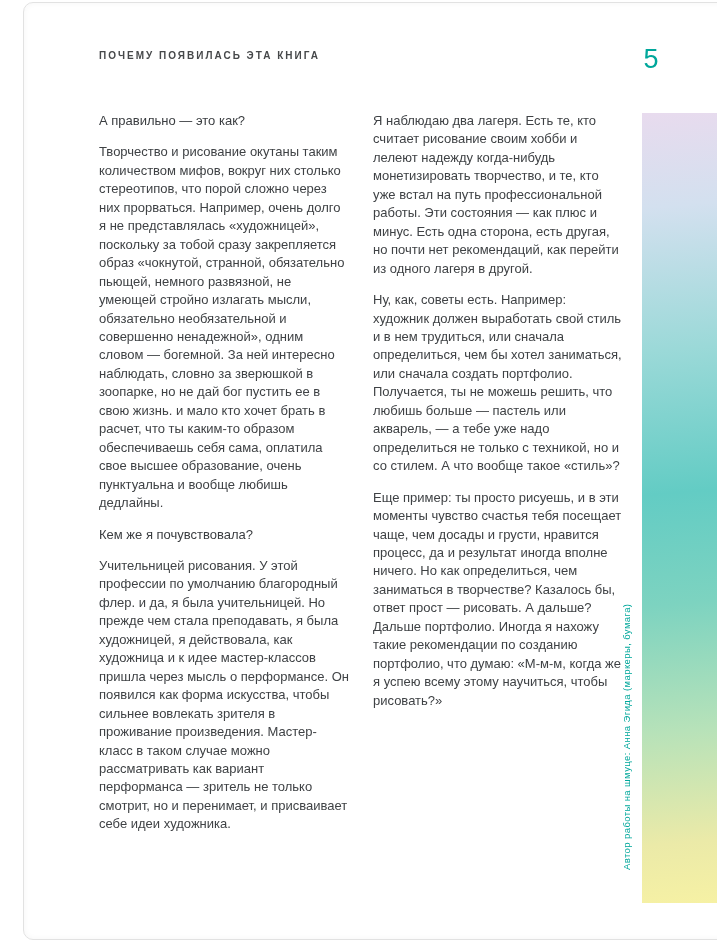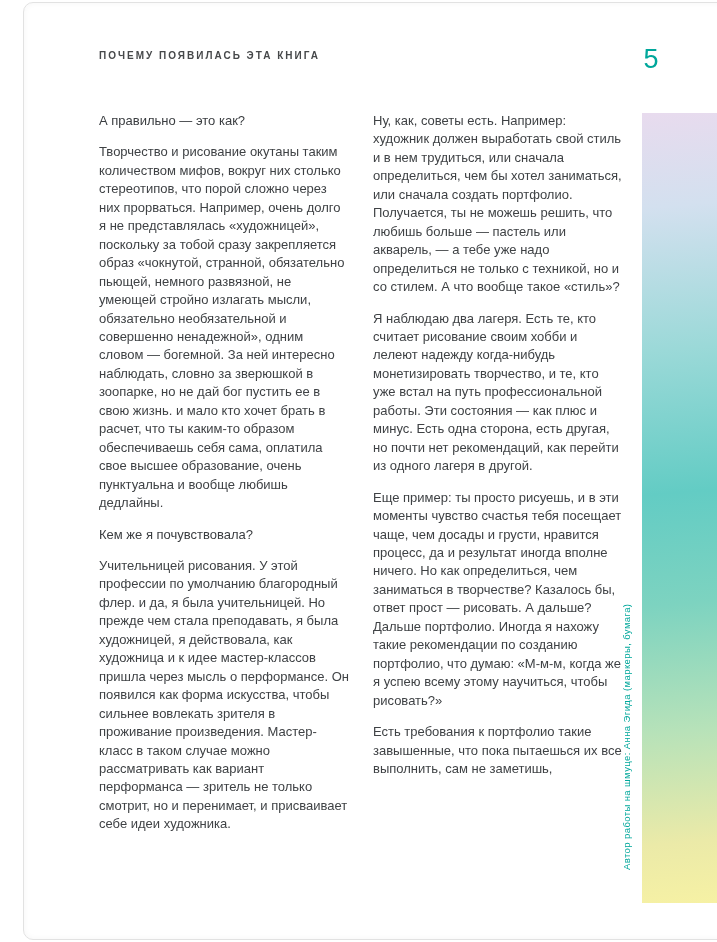--- a/index.html
+++ b/index.html
@@ -108,24 +108,23 @@
   <div class="text-columns">
 
     <div class="column">
       <p class="question">А правильно — это как?</p>
       <p>Творчество и рисование окутаны таким количеством мифов, вокруг них столько стереотипов, что порой сложно через них прорваться. Например, очень долго я не представлялась «художницей», поскольку за тобой сразу закрепляется образ «чокнутой, странной, обязательно пьющей, немного развязной, не умеющей стройно излагать мысли, обязательно необязательной и совершенно ненадежной», одним словом — богемной. За ней интересно наблюдать, словно за зверюшкой в зоопарке, но не дай бог пустить ее в свою жизнь. и мало кто хочет брать в расчет, что ты каким-то образом обеспечиваешь себя сама, оплатила свое высшее образование, очень пунктуальна и вообще любишь дедлайны.</p>
       <p class="question">Кем же я почувствовала?</p>
       <p>Учительницей рисования. У этой профессии по умолчанию благородный флер. и да, я была учительницей. Но прежде чем стала преподавать, я была художницей, я действовала, как художница и к идее мастер-классов пришла через мысль о перформансе. Он появился как форма искусства, чтобы сильнее вовлекать зрителя в проживание произведения. Мастер-класс в таком случае можно рассматривать как вариант перформанса — зритель не только смотрит, но и перенимает, и присваивает себе идеи художника.</p>
     </div>
 
     <div class="column">
+      <p>Я наблюдаю два лагеря. Есть те, кто считает рисование своим хобби и лелеют надежду когда-нибудь монетизировать творчество, и те, кто уже встал на путь профессиональной работы. Эти состояния — как плюс и минус. Есть одна сторона, есть другая, но почти нет рекомендаций, как перейти из одного лагеря в другой.</p>
       <p>Ну, как, советы есть. Например: художник должен выработать свой стиль и в нем трудиться, или сначала определиться, чем бы хотел заниматься, или сначала создать портфолио. Получается, ты не можешь решить, что любишь больше — пастель или акварель, — а тебе уже надо определиться не только с техникой, но и со стилем. А что вообще такое «стиль»?</p>
-      <p>Я наблюдаю два лагеря. Есть те, кто считает рисование своим хобби и лелеют надежду когда-нибудь монетизировать творчество, и те, кто уже встал на путь профессиональной работы. Эти состояния — как плюс и минус. Есть одна сторона, есть другая, но почти нет рекомендаций, как перейти из одного лагеря в другой.</p>
       <p>Еще пример: ты просто рисуешь, и в эти моменты чувство счастья тебя посещает чаще, чем досады и грусти, нравится процесс, да и результат иногда вполне ничего. Но как определиться, чем заниматься в творчестве? Казалось бы, ответ прост — рисовать. А дальше? Дальше портфолио. Иногда я нахожу такие рекомендации по созданию портфолио, что думаю: «М-м-м, когда же я успею всему этому научиться, чтобы рисовать?»</p>
-      <p>Есть требования к портфолио такие завышенные, что пока пытаешься их все выполнить, сам не заметишь,</p>
     </div>
 
   </div>
 
   <div class="vertical-caption">Автор работы на шмуце: Анна Эгида (маркеры, бумага)</div>
 
   <div class="gradient-strip"></div>
 
 </div>
 

